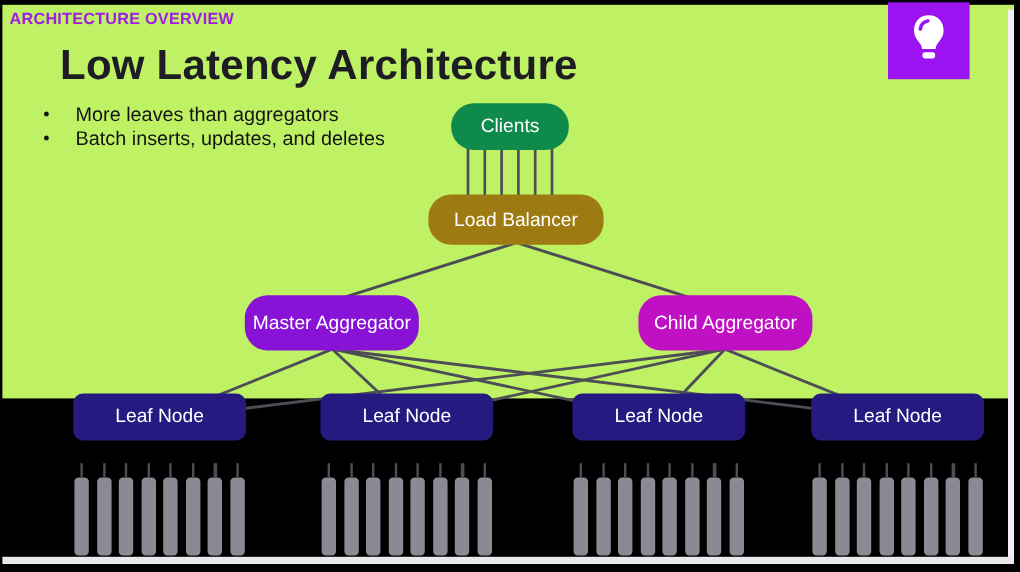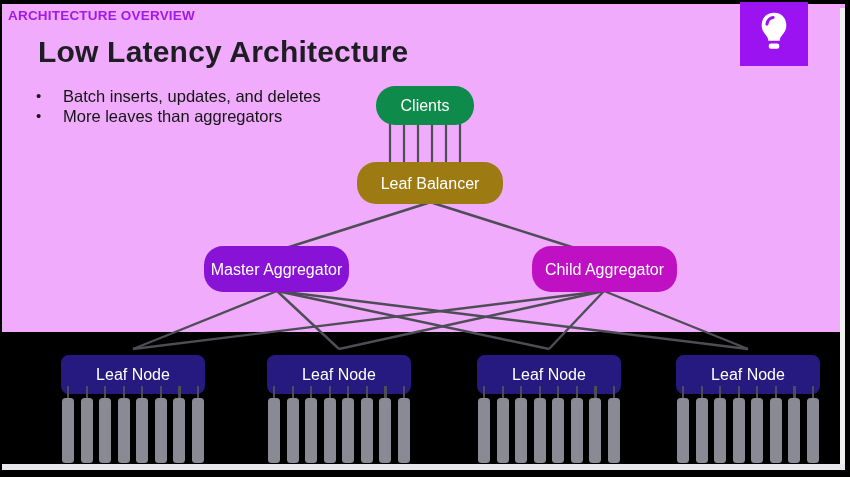--- a/index.html
+++ b/index.html
@@ -1,39 +1,39 @@
 <!DOCTYPE html>
 <html><head>
 <meta charset="utf-8">
 <style>
   html,body{margin:0;padding:0;}
   body{width:850px;height:477px;overflow:hidden;background:#000;font-family:"Liberation Sans",sans-serif;}
   #stage{position:relative;width:850px;height:477px;background:#000;}
-  #slide{position:absolute;left:2px;top:4px;width:843px;height:328px;background:#f0abfc;}
+  #slide{position:absolute;left:2px;top:4px;width:843px;height:328px;background:#bef264;}
   .edge-right{position:absolute;right:0;top:4px;width:5px;height:460px;background:#f0f0f1;}
   .edge-bottomstrip{position:absolute;left:2px;top:464px;width:843px;height:6px;background:#e9e9ec;}
 
   .kicker{position:absolute;left:6px;top:4px;font-size:13.5px;font-weight:700;letter-spacing:.2px;color:#a21ae5;}
-  .title{position:absolute;left:36px;top:31px;font-size:30px;font-weight:800;color:#1d1d23;letter-spacing:.2px;}
+  .title{position:absolute;left:48px;top:31px;font-size:35px;font-weight:800;color:#1d1d23;letter-spacing:.2px;}
 
   .bullets{position:absolute;left:32px;top:82px;width:300px;margin:0;padding:0;list-style:none;}
   .bullets li{position:relative;padding-left:29px;font-size:16.5px;line-height:20.3px;color:#141414;white-space:pre-line;}
   .bullets li::before{content:"•";position:absolute;left:2px;top:0;font-size:15px;color:#141414;}
 
   .icon-tile{position:absolute;left:738px;top:-2px;width:68px;height:64px;display:flex;align-items:center;justify-content:center;}
 
   .wires{position:absolute;left:0;top:0;pointer-events:none;}
   .wires line{stroke:#4d4d56;}
 
   .node{position:absolute;display:flex;align-items:center;justify-content:center;text-align:center;color:#fff;border-radius:19px;font-size:16px;line-height:19px;}
   .node-clients{left:374px;top:82px;width:98px;height:39px;}
   .node-lb{left:355px;top:158px;width:146px;height:42px;}
   .node-master{left:202px;top:242px;width:145px;height:46px;}
   .node-child{left:530px;top:242px;width:145px;height:46px;}
-  .node-leaf{top:351px;width:144px;height:39px;border-radius:8px;}
+  .node-leaf{top:324px;width:144px;height:39px;border-radius:8px;}
   .leaf-0{left:59px;}.leaf-1{left:265px;}.leaf-2{left:475px;}.leaf-3{left:674px;}
 
   .bars{position:absolute;top:394px;width:142px;display:flex;justify-content:space-between;}
   .bars-0{left:60px;}.bars-1{left:266px;}.bars-2{left:476px;}.bars-3{left:675px;}
   .bar{position:relative;width:12px;height:65px;background:#8a8a94;border-radius:3.5px;}
   .bar::before{content:"";position:absolute;left:5px;top:-12px;width:2.2px;height:12px;background:#4d4d56;}
 </style>
 </head>
 <body>
 
@@ -48,22 +48,22 @@
           <path d="M50 8 C 31 8 22 22 22 37 C 22 48 28 55 33 61 C 36 65 37 68 37 72 L 63 72 C 63 68 64 65 67 61 C 72 55 78 48 78 37 C 78 22 69 8 50 8 Z" fill="#ffffff"></path>
           <rect x="38" y="78" width="24" height="12" rx="5" fill="#ffffff"></rect>
           <path d="M34 34 C 35 26 41 20 48 19" fill="none" stroke="#9c13f2" stroke-width="7" stroke-linecap="round"></path>
         </svg>
       </span>
     </div>
 
     <div class="title">Low Latency Architecture</div>
 
     <ul class="bullets">
+      <li>More leaves than aggregators</li>
       <li>Batch inserts, updates, and deletes</li>
-      <li>More leaves than aggregators</li>
     </ul>
 
     <svg class="wires" width="843" height="460">
 
       <line x1="388" y1="119" x2="388" y2="160" stroke-width="2.2"></line>
       <line x1="402" y1="119" x2="402" y2="160" stroke-width="2.2"></line>
       <line x1="416" y1="119" x2="416" y2="160" stroke-width="2.2"></line>
       <line x1="430" y1="119" x2="430" y2="160" stroke-width="2.2"></line>
       <line x1="444" y1="119" x2="444" y2="160" stroke-width="2.2"></line>
       <line x1="458" y1="119" x2="458" y2="160" stroke-width="2.2"></line>
@@ -76,21 +76,21 @@
       <line x1="275" y1="287" x2="547" y2="345" stroke-width="2.4"></line>
       <line x1="275" y1="287" x2="746" y2="345" stroke-width="2.4"></line>
 
       <line x1="602" y1="287" x2="131" y2="345" stroke-width="2.4"></line>
       <line x1="602" y1="287" x2="337" y2="345" stroke-width="2.4"></line>
       <line x1="602" y1="287" x2="547" y2="345" stroke-width="2.4"></line>
       <line x1="602" y1="287" x2="746" y2="345" stroke-width="2.4"></line>
     </svg>
 
     <div class="node node-clients" style="background-color: rgb(14, 139, 74);">Clients</div>
-    <div class="node node-lb" style="background-color: rgb(158, 122, 18);">Leaf Balancer</div>
+    <div class="node node-lb" style="background-color: rgb(158, 122, 18);">Load Balancer</div>
     <div class="node node-child" style="background-color: rgb(191, 16, 195);">Child Aggregator</div>
     <div class="node node-master" style="background-color: rgb(136, 18, 214);">Master Aggregator</div>
 
     <div class="node node-leaf leaf-0" style="background-color: rgb(38, 26, 128);">Leaf Node</div>
     <div class="node node-leaf leaf-1" style="background-color: rgb(38, 26, 128);">Leaf Node</div>
     <div class="node node-leaf leaf-2" style="background-color: rgb(38, 26, 128);">Leaf Node</div>
     <div class="node node-leaf leaf-3" style="background-color: rgb(38, 26, 128);">Leaf Node</div>
 
     <div class="bars bars-0">
         <span class="bar" style="background-color: rgb(138, 138, 148);"></span>

